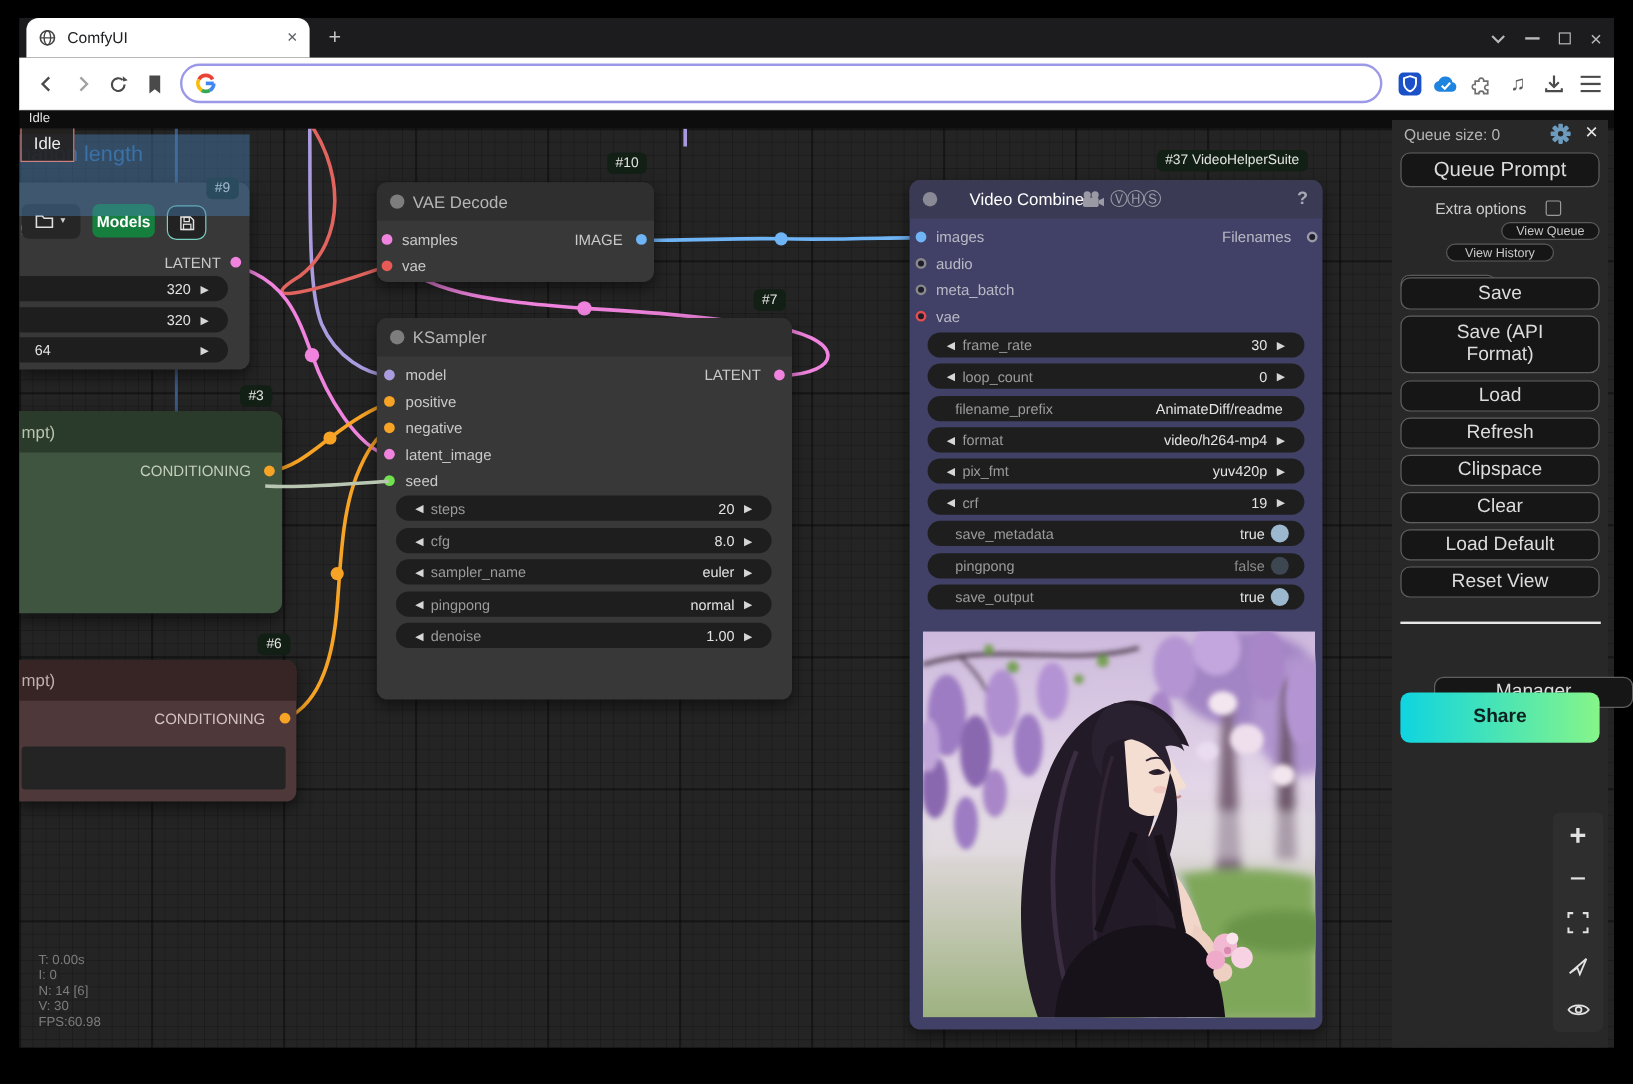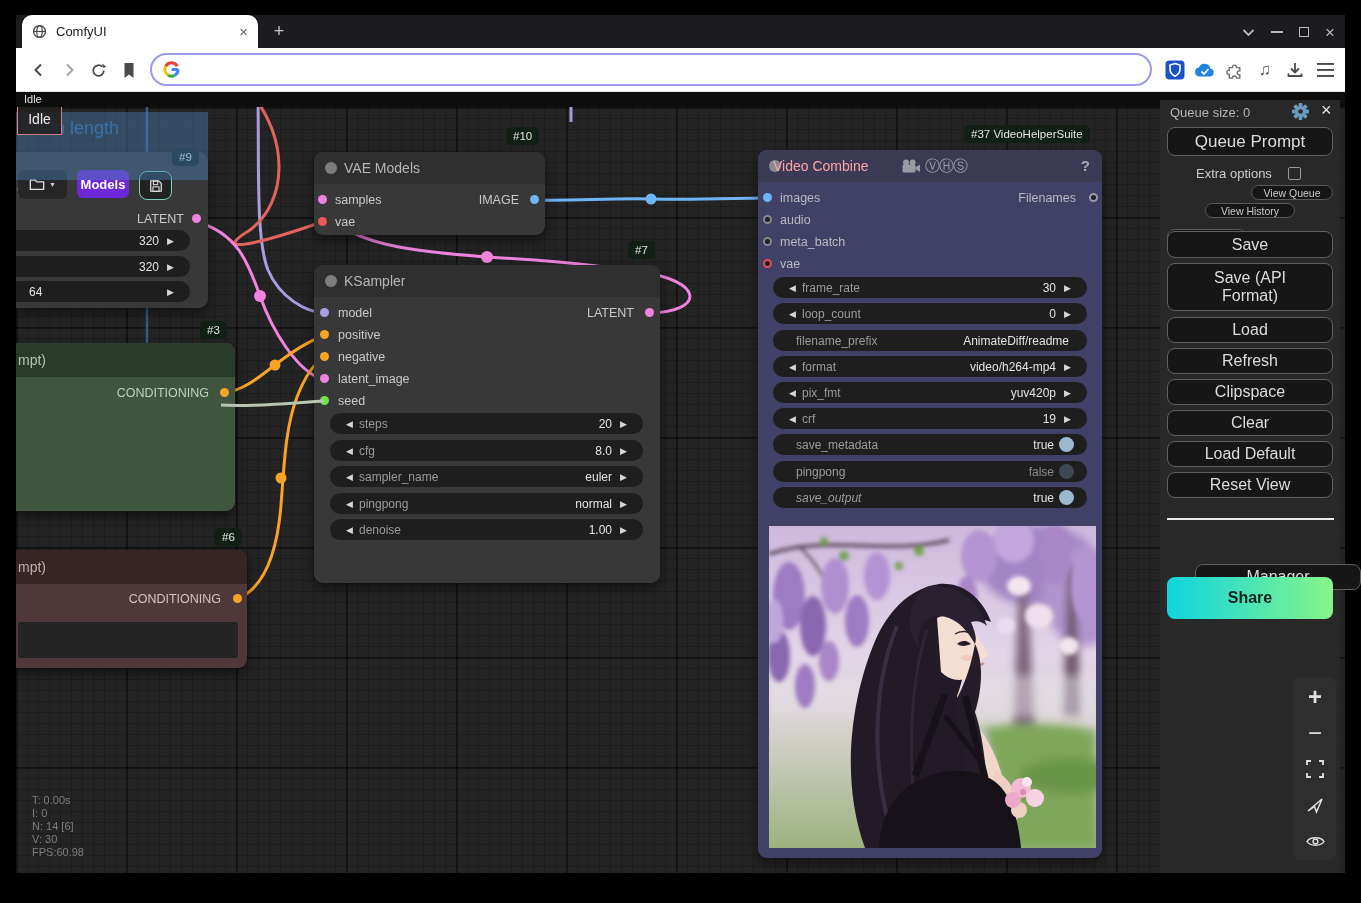--- a/index.html
+++ b/index.html
@@ -215,21 +215,21 @@
         </div>
 
         <div class="node gray-node" style="left:16px;top:152px;width:192px;height:156px;border-radius:0 9px 9px 0;">
           <span class="abs" style="left:1px;top:29px;color:#9a9a9a;font-size:13px;">ge</span>
           <div class="abs" style="left:2px;top:18px;width:49px;height:29px;background:#262626;border-radius:6px;display:flex;align-items:center;justify-content:center;gap:4px;">
             <svg width="16" height="13" viewBox="0 0 18 14">
               <path d="M1.5 2h5.5l1.8 2h7.7v8.5H1.5z" fill="none" stroke="#dedede" stroke-width="1.5"></path>
             </svg>
             <span style="color:#cfcfcf;font-size:7px;">▼</span>
           </div>
-          <div class="abs" style="left:61px;top:18px;width:52px;height:28px;background:#6d28d9;border-radius:6px;color:#fff;font-weight:bold;font-size:13px;display:flex;align-items:center;justify-content:center;">Models</div>
+          <div class="abs" style="left:61px;top:18px;width:52px;height:28px;background:#15803d;border-radius:6px;color:#fff;font-weight:bold;font-size:13px;display:flex;align-items:center;justify-content:center;">Models</div>
           <div class="abs" style="left:123px;top:19px;width:31px;height:27px;background:#222;border:1.5px solid #79cfc0;border-radius:8px;display:flex;align-items:center;justify-content:center;">
             <svg width="14" height="14" viewBox="0 0 16 16">
               <path d="M2 2h9l3 3v9H2z" fill="none" stroke="#e2e2e2" stroke-width="1.4"></path>
               <rect x="5" y="2.5" width="5" height="4" fill="none" stroke="#e2e2e2" stroke-width="1.2"></rect>
               <rect x="4.5" y="9" width="7" height="5" fill="none" stroke="#e2e2e2" stroke-width="1.2"></rect>
             </svg>
           </div>
           <span class="plabel" style="right:24px;top:60px;">LATENT</span>
           <span class="port" style="left:176px;top:62px;background:#ef83dd;"></span>
           <div class="pill" style="left:0;top:78px;width:174px;border-radius:0 11px 11px 0;justify-content:flex-end;">
@@ -243,21 +243,21 @@
           <div class="pill" style="left:0;top:129px;width:174px;border-radius:0 11px 11px 0;justify-content:space-between;">
             <span class="wval">64</span>
             <span class="wra">▶</span>
           </div>
         </div>
         <div class="badge" style="left:172px;top:148px;">#9</div>
 
         <div class="node gray-node" style="left:314px;top:152px;width:231px;height:83px;">
           <div class="ntitle"></div>
           <span class="tdot" style="left:11px;top:10px;"></span>
-          <span class="ntext" style="left:30px;top:8px;">VAE Models</span>
+          <span class="ntext" style="left:30px;top:8px;">VAE Decode</span>
           <span class="port" style="left:4px;top:43px;background:#ef83dd;"></span>
           <span class="plabel" style="left:21px;top:41px;">samples</span>
           <span class="port" style="left:4px;top:65px;background:#e85a55;"></span>
           <span class="plabel" style="left:21px;top:63px;">vae</span>
           <span class="plabel" style="right:26px;top:41px;">IMAGE</span>
           <span class="port" style="left:216px;top:43px;background:#6fb4f5;"></span>
         </div>
         <div class="badge" style="left:506px;top:127px;">#10</div>
 
         <div class="node gray-node" style="left:314px;top:265px;width:346px;height:318px;">
@@ -323,21 +323,21 @@
           <span class="ntext" style="left:3px;top:9px;color:#c0b0b0;">mpt)</span>
           <span class="plabel" style="right:26px;top:42px;color:#d3c2c2;">CONDITIONING</span>
           <span class="port" style="left:218px;top:44px;background:#f7a325;"></span>
           <div class="textarea" style="left:3px;top:72px;width:220px;height:36px;background:#242424;"></div>
         </div>
         <div class="badge" style="left:215px;top:528px;">#6</div>
 
         <div class="node purple-node" style="left:758px;top:150px;width:344px;height:708px;">
           <div class="ntitle"></div>
           <span class="tdot" style="left:11px;top:10px;background:#8a8a96;"></span>
-          <span class="ntext" style="left:15px;top:8px;color:#fca5a5;">Video Combine</span>
+          <span class="ntext" style="left:50px;top:8px;color:#ffffff;">Video Combine</span>
           <svg class="abs" style="left:143px;top:9px;" width="20" height="15" viewBox="0 0 20 15">
             <circle cx="5" cy="3.4" r="3" fill="#9a9aa5"></circle>
               <circle cx="11.6" cy="3.4" r="3" fill="#9a9aa5"></circle>
             <rect x="1.5" y="5.6" width="13" height="8" rx="1.5" fill="#9a9aa5"></rect>
             <path d="M14.5 8l4.5-2.2v7L14.5 10.6z" fill="#9a9aa5"></path>
           </svg>
           <span class="ntext" style="left:167px;top:7px;color:#9a9aa5;font-size:15px;letter-spacing:-1px;">ⓋⒽⓈ</span>
           <span class="ntext" style="right:12px;top:7px;color:#aaaab4;font-weight:bold;font-size:15px;">?</span>
 
           <span class="port" style="left:5px;top:43px;background:#6fb4f5;"></span>
@@ -390,21 +390,21 @@
             <span class="wlbl" style="margin-left:10px;">save_metadata</span>
             <span class="wval">true</span>
             <span class="toggle" style="background:#9cb8cf;"></span>
           </div>
           <div class="pill" style="left:15px;top:311px;width:314px;">
             <span class="wlbl" style="margin-left:10px;">pingpong</span>
             <span class="wval" style="color:#8c8c8c;">false</span>
             <span class="toggle" style="background:#3d4752;"></span>
           </div>
           <div class="pill" style="left:15px;top:337px;width:314px;">
-            <span class="wlbl" style="margin-left:10px;font-style:italic;">save_output</span>
+            <span class="wlbl" style="margin-left:10px;">save_output</span>
             <span class="wval">true</span>
             <span class="toggle" style="background:#9cb8cf;"></span>
           </div>
 
           <div class="abs" style="left:11px;top:376px;width:327px;height:322px;overflow:hidden;">
             <svg width="327" height="322" viewBox="0 0 327 322">
               <defs>
                 <linearGradient id="sky" x1="0" y1="0" x2="0" y2="1">
                   <stop offset="0" stop-color="#cdb9dd"></stop>
                     <stop offset="0.4" stop-color="#e3d6e8"></stop>

